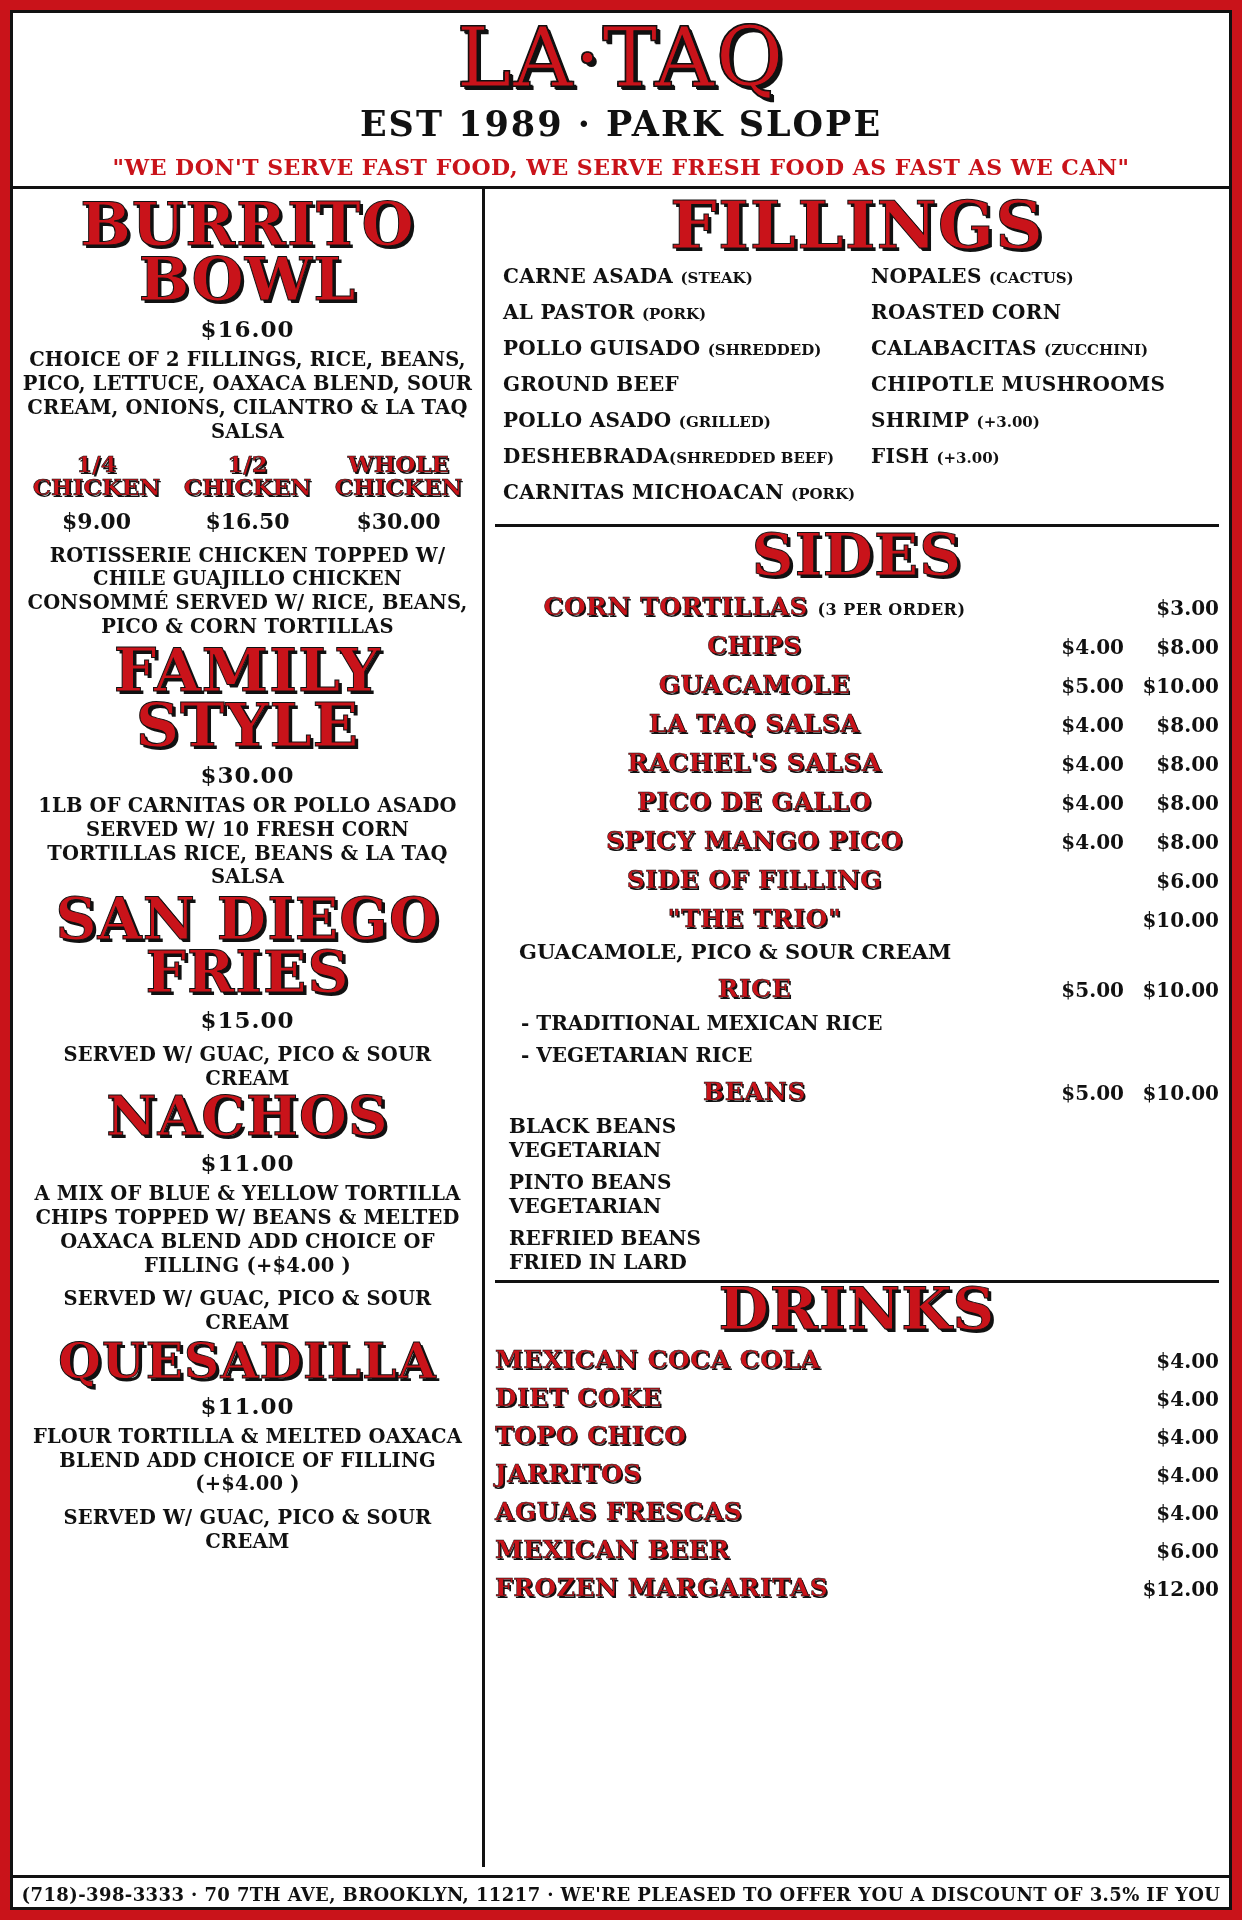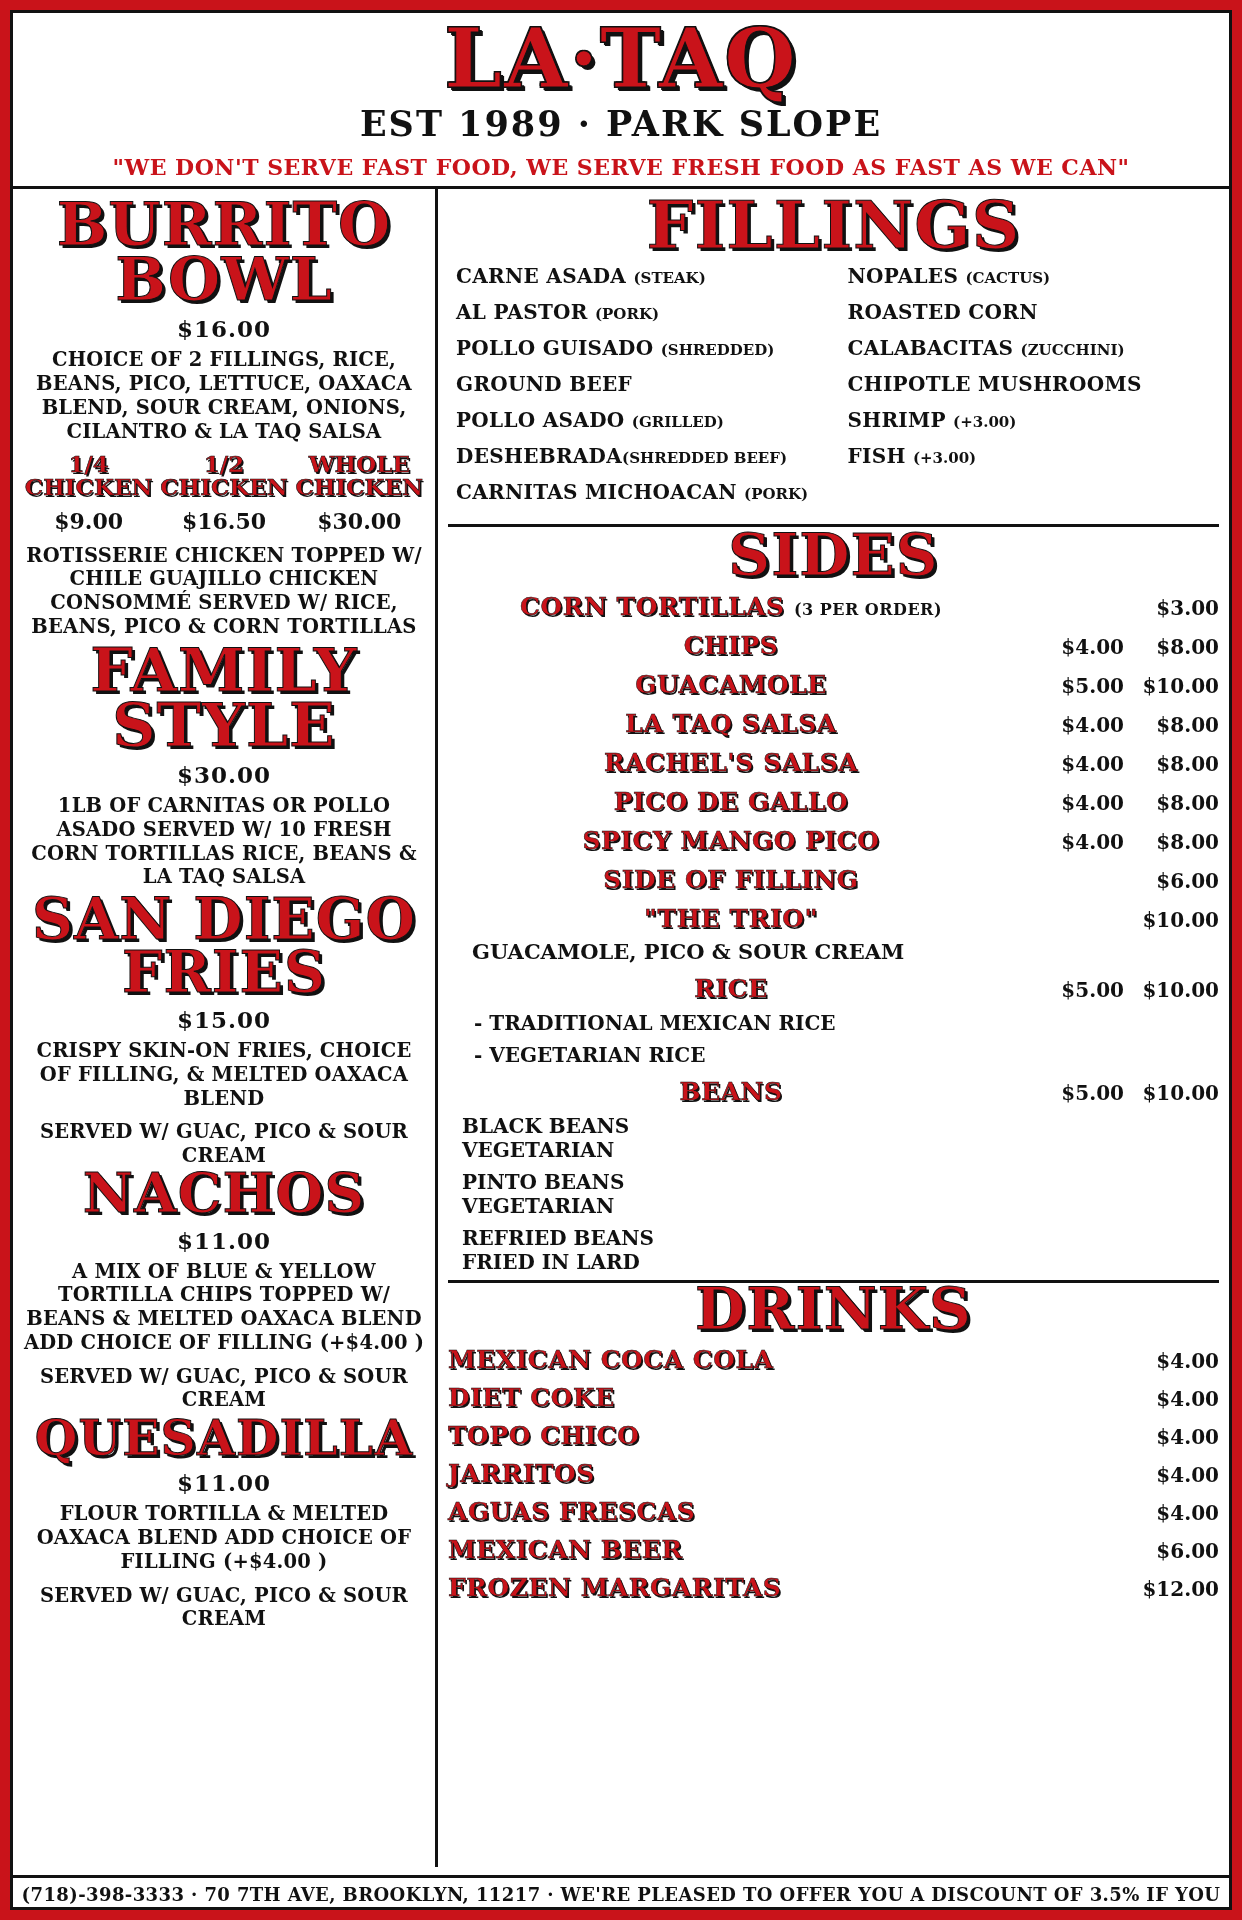--- a/index.html
+++ b/index.html
@@ -19,21 +19,21 @@
     background: #ffffff;
     border: 3px solid #111;
     position: relative;
     overflow: hidden;
   }
 
   
   .header { text-align: center; padding: 4px 0 0 0; }
   .brand {
     font-family: "DejaVu Serif", serif;
-    font-weight: bold;
+    font-weight: normal;
     font-size: 82px;
     letter-spacing: 2px;
     color: #c9131a;
     text-shadow:
       3px 3px 0 #111, -1px -1px 0 #111, 1px -1px 0 #111, -1px 1px 0 #111,
       4px 4px 0 #111;
     line-height: 1.0;
     text-align: center;
     -webkit-text-stroke: 1px #111;
   }
@@ -51,21 +51,21 @@
     font-size: 22px;
     color: #c9131a;
     letter-spacing: .5px;
     margin-top: 10px;
     padding-bottom: 6px;
     border-bottom: 3px solid #111;
   }
 
   
   .cols { display: flex; height: 1678px; }
-  .col-left  { width: 425px; border-right: 3px solid #111; padding: 6px 8px 0; }
+  .col-left  { width: 472px; border-right: 3px solid #111; padding: 6px 8px 0; }
   .col-right { flex: 1; padding: 6px 10px 0; display: flex; flex-direction: column; }
 
   
   .bigtitle {
     font-family: "DejaVu Serif", serif;
     font-weight: bold;
     color: #c9131a;
     text-align: center;
     line-height: .92;
     text-shadow: 3px 3px 0 #111;
@@ -286,21 +286,20 @@
 
         <div>
           <div class="bigtitle t-family">FAMILY STYLE</div>
           <div class="price">$30.00</div>
           <div class="desc">1LB OF CARNITAS OR POLLO ASADO SERVED W/ 10 FRESH CORN TORTILLAS RICE, BEANS &amp; LA TAQ SALSA</div>
         </div>
 
         <div>
           <div class="bigtitle t-sd">SAN DIEGO FRIES</div>
           <div class="price">$15.00</div>
-          <div class="desc">CRISPY SKIN-ON FRIES, CHOICE OF FILLING, &amp; MELTED OAXACA BLEND</div>
           <div class="desc gap">SERVED W/ GUAC, PICO &amp; SOUR CREAM</div>
         </div>
 
         <div>
           <div class="bigtitle t-nachos">NACHOS</div>
           <div class="price">$11.00</div>
           <div class="desc">A MIX OF BLUE &amp; YELLOW TORTILLA CHIPS TOPPED W/ BEANS &amp; MELTED OAXACA BLEND ADD CHOICE OF FILLING (+$4.00 )</div>
           <div class="desc gap">SERVED W/ GUAC, PICO &amp; SOUR CREAM</div>
         </div>
 

